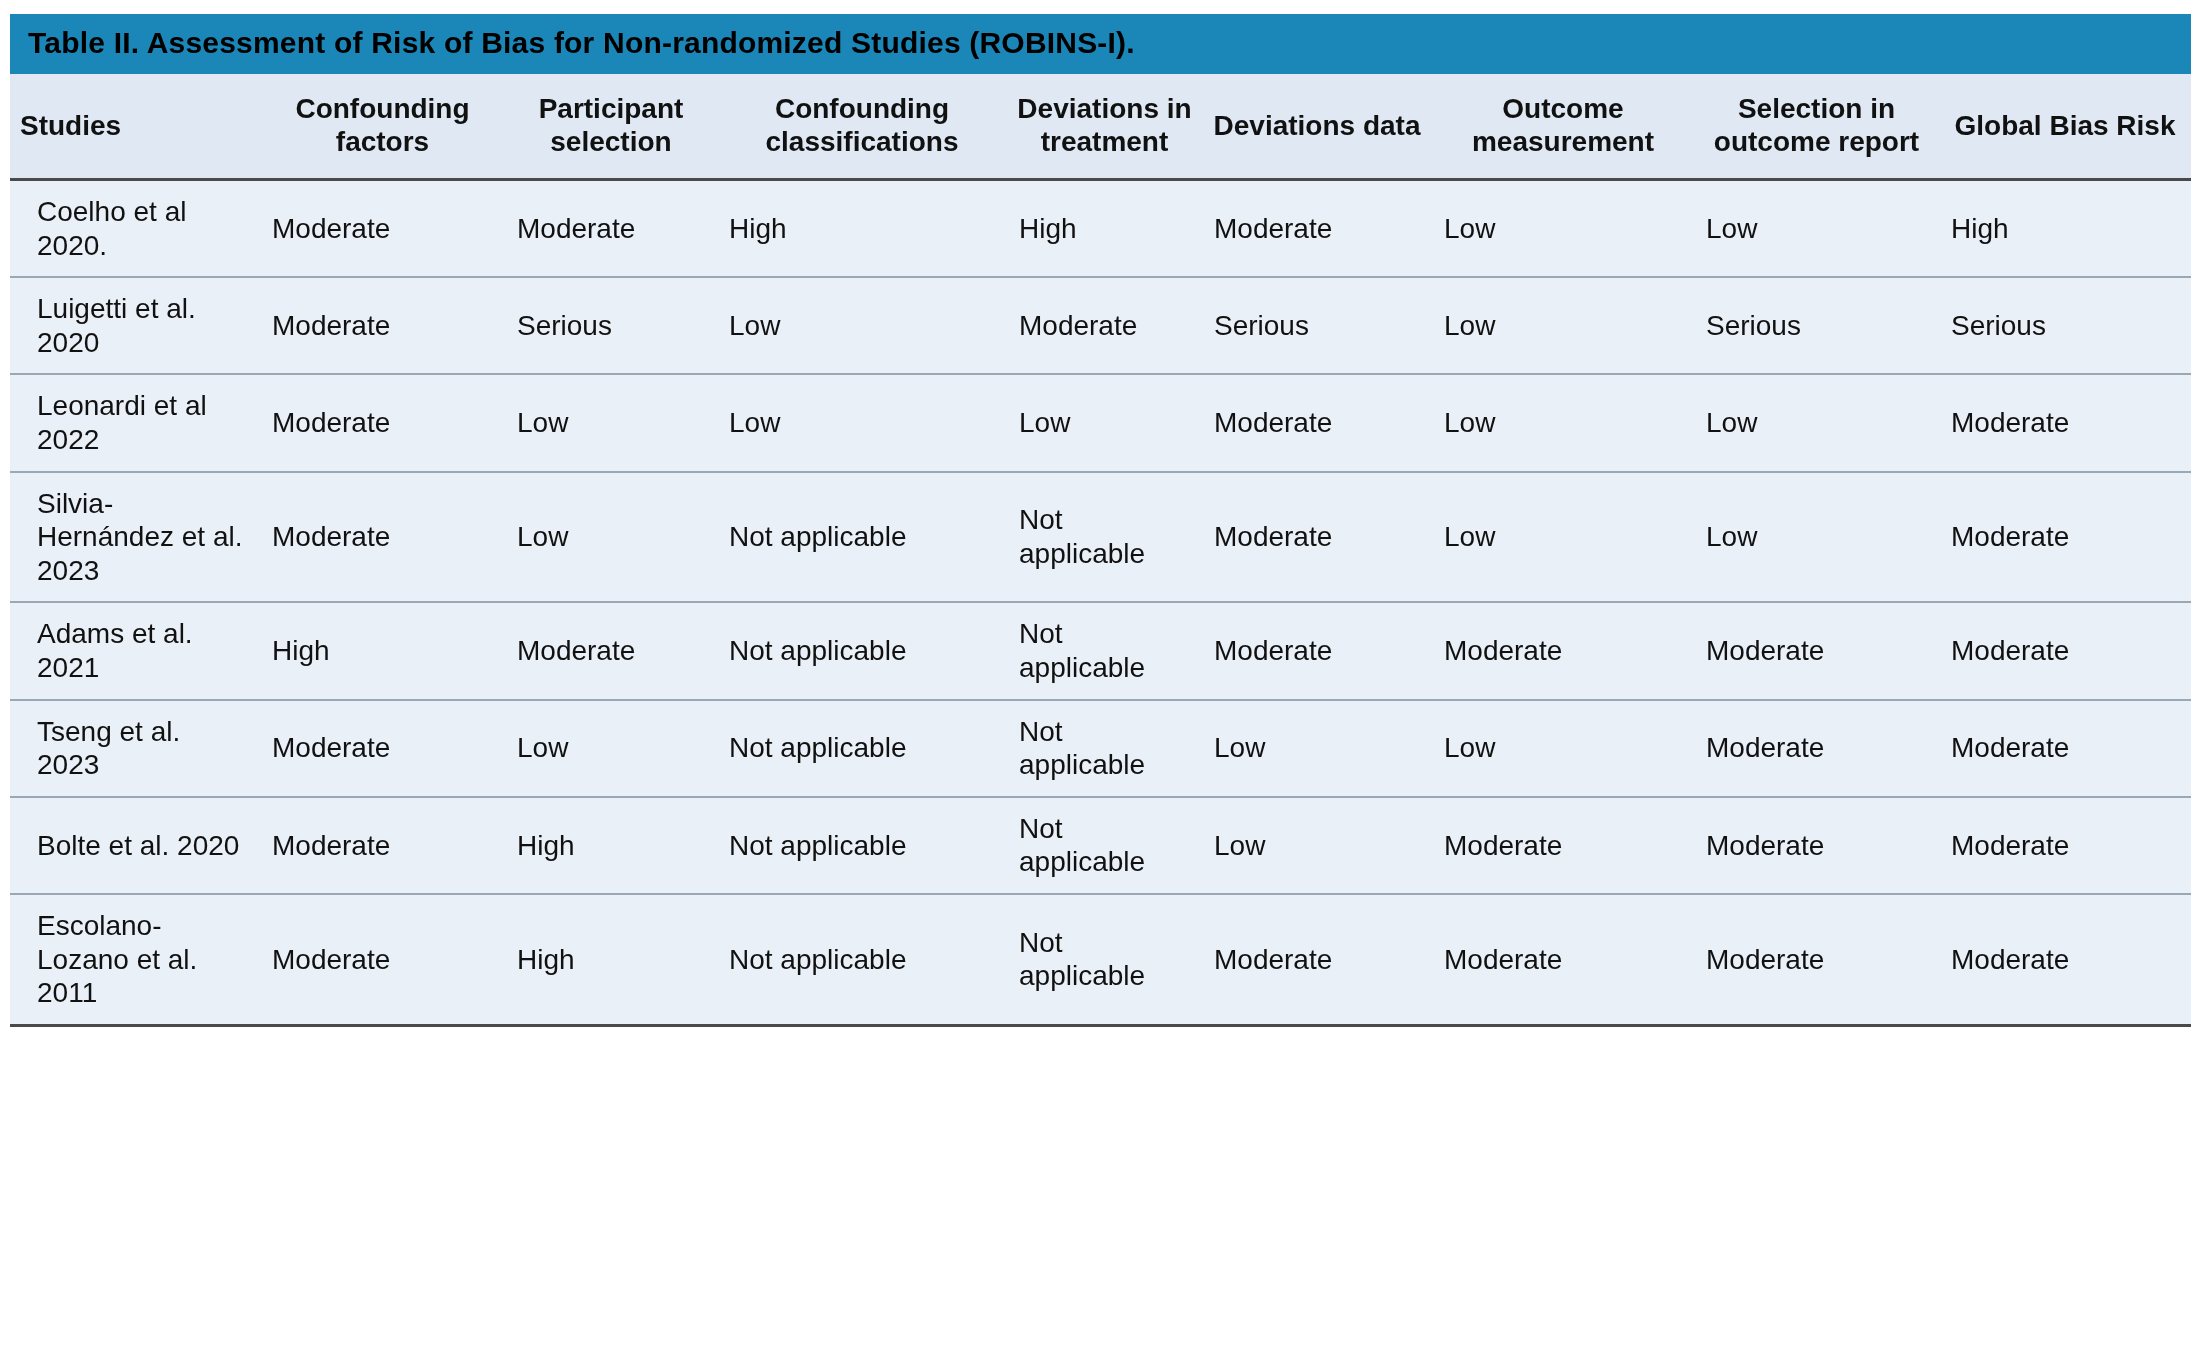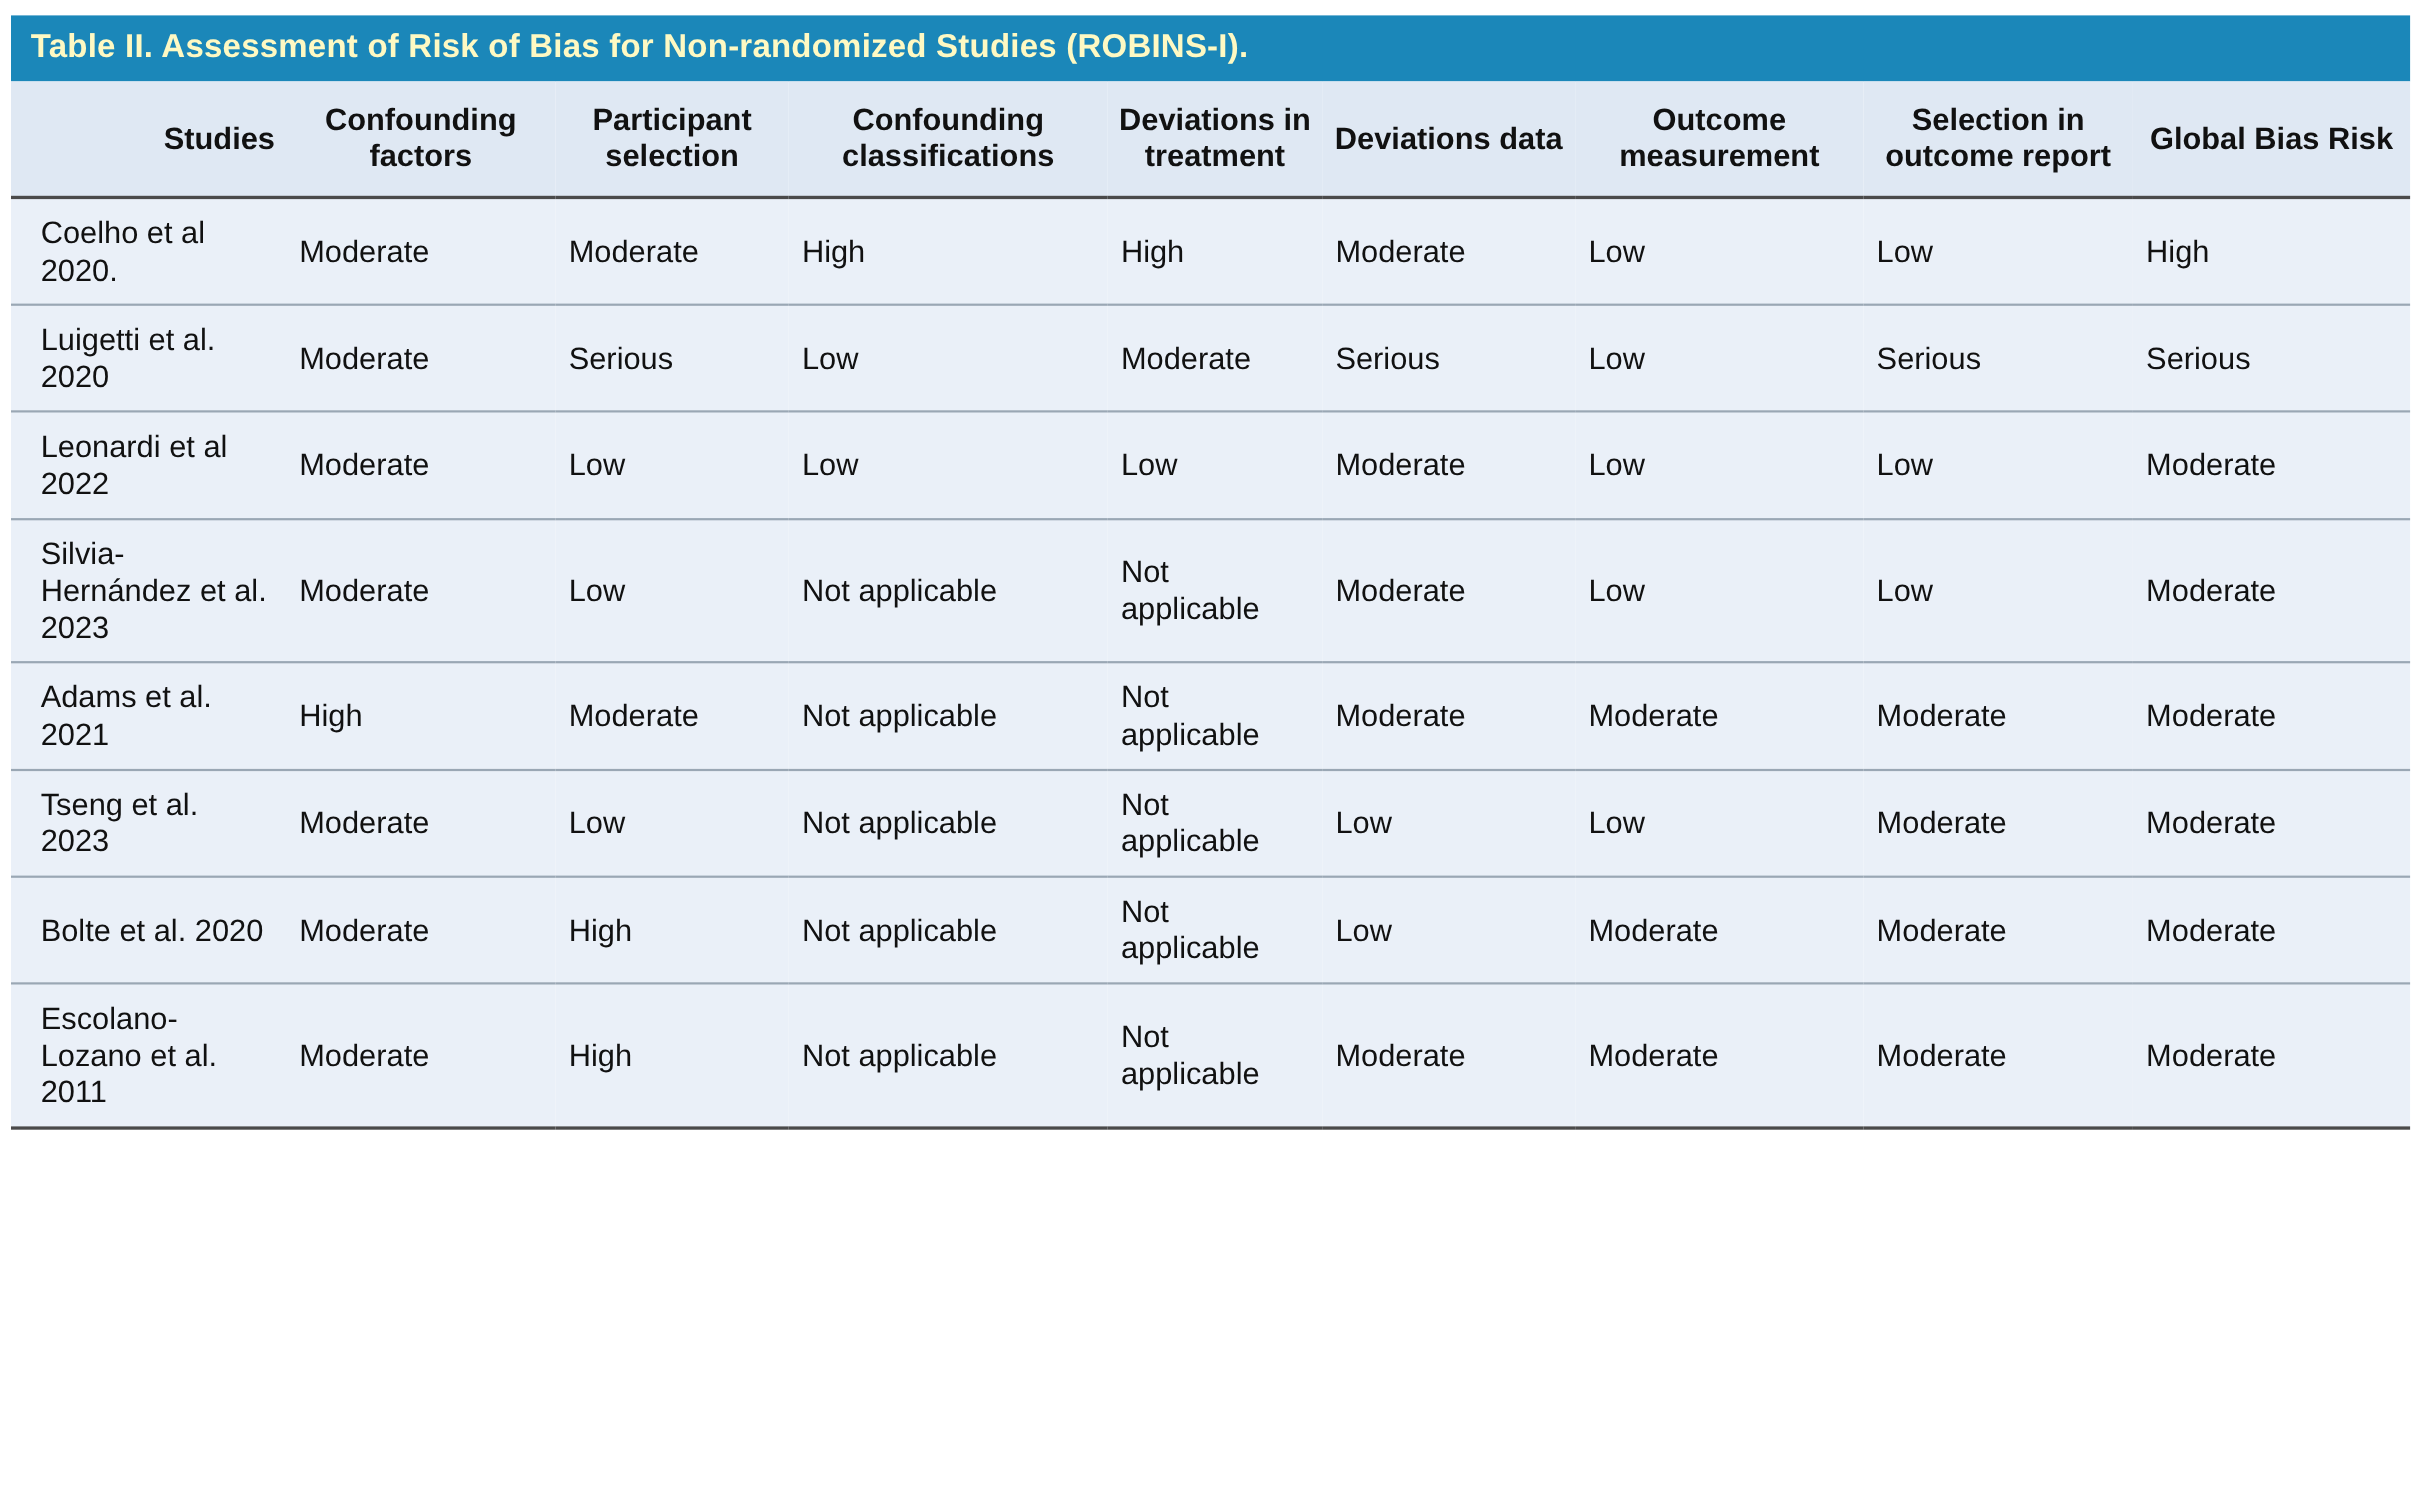--- a/index.html
+++ b/index.html
@@ -19,40 +19,40 @@
     padding: 14px 10px 10px 10px;
   }
   table.robins {
     border-collapse: collapse;
     width: 2181px;
     table-layout: fixed;
   }
   caption.table-title {
     caption-side: top;
     background: #1b87b9;
-    color: #fef9c3;
+    color: #000000;
     font-size: 30px;
     font-weight: bold;
     text-align: left;
     padding: 12px 18px 14px 18px;
     letter-spacing: 0.2px;
   }
   thead th {
     background: #dfe8f3;
     color: #111111;
     font-size: 28px;
     font-weight: bold;
     text-align: center;
     vertical-align: middle;
     padding: 18px 10px 20px 10px;
     line-height: 1.18;
     border-bottom: 3px solid #4a4a4a;
   }
   thead th.studies-col {
-    text-align: right;
+    text-align: left;
   }
   tbody td {
     background: #eaf0f8;
     color: #111111;
     font-size: 28px;
     text-align: left;
     vertical-align: middle;
     padding: 14px 10px 14px 12px;
     line-height: 1.2;
     border-bottom: 2px solid #9aa7b4;

